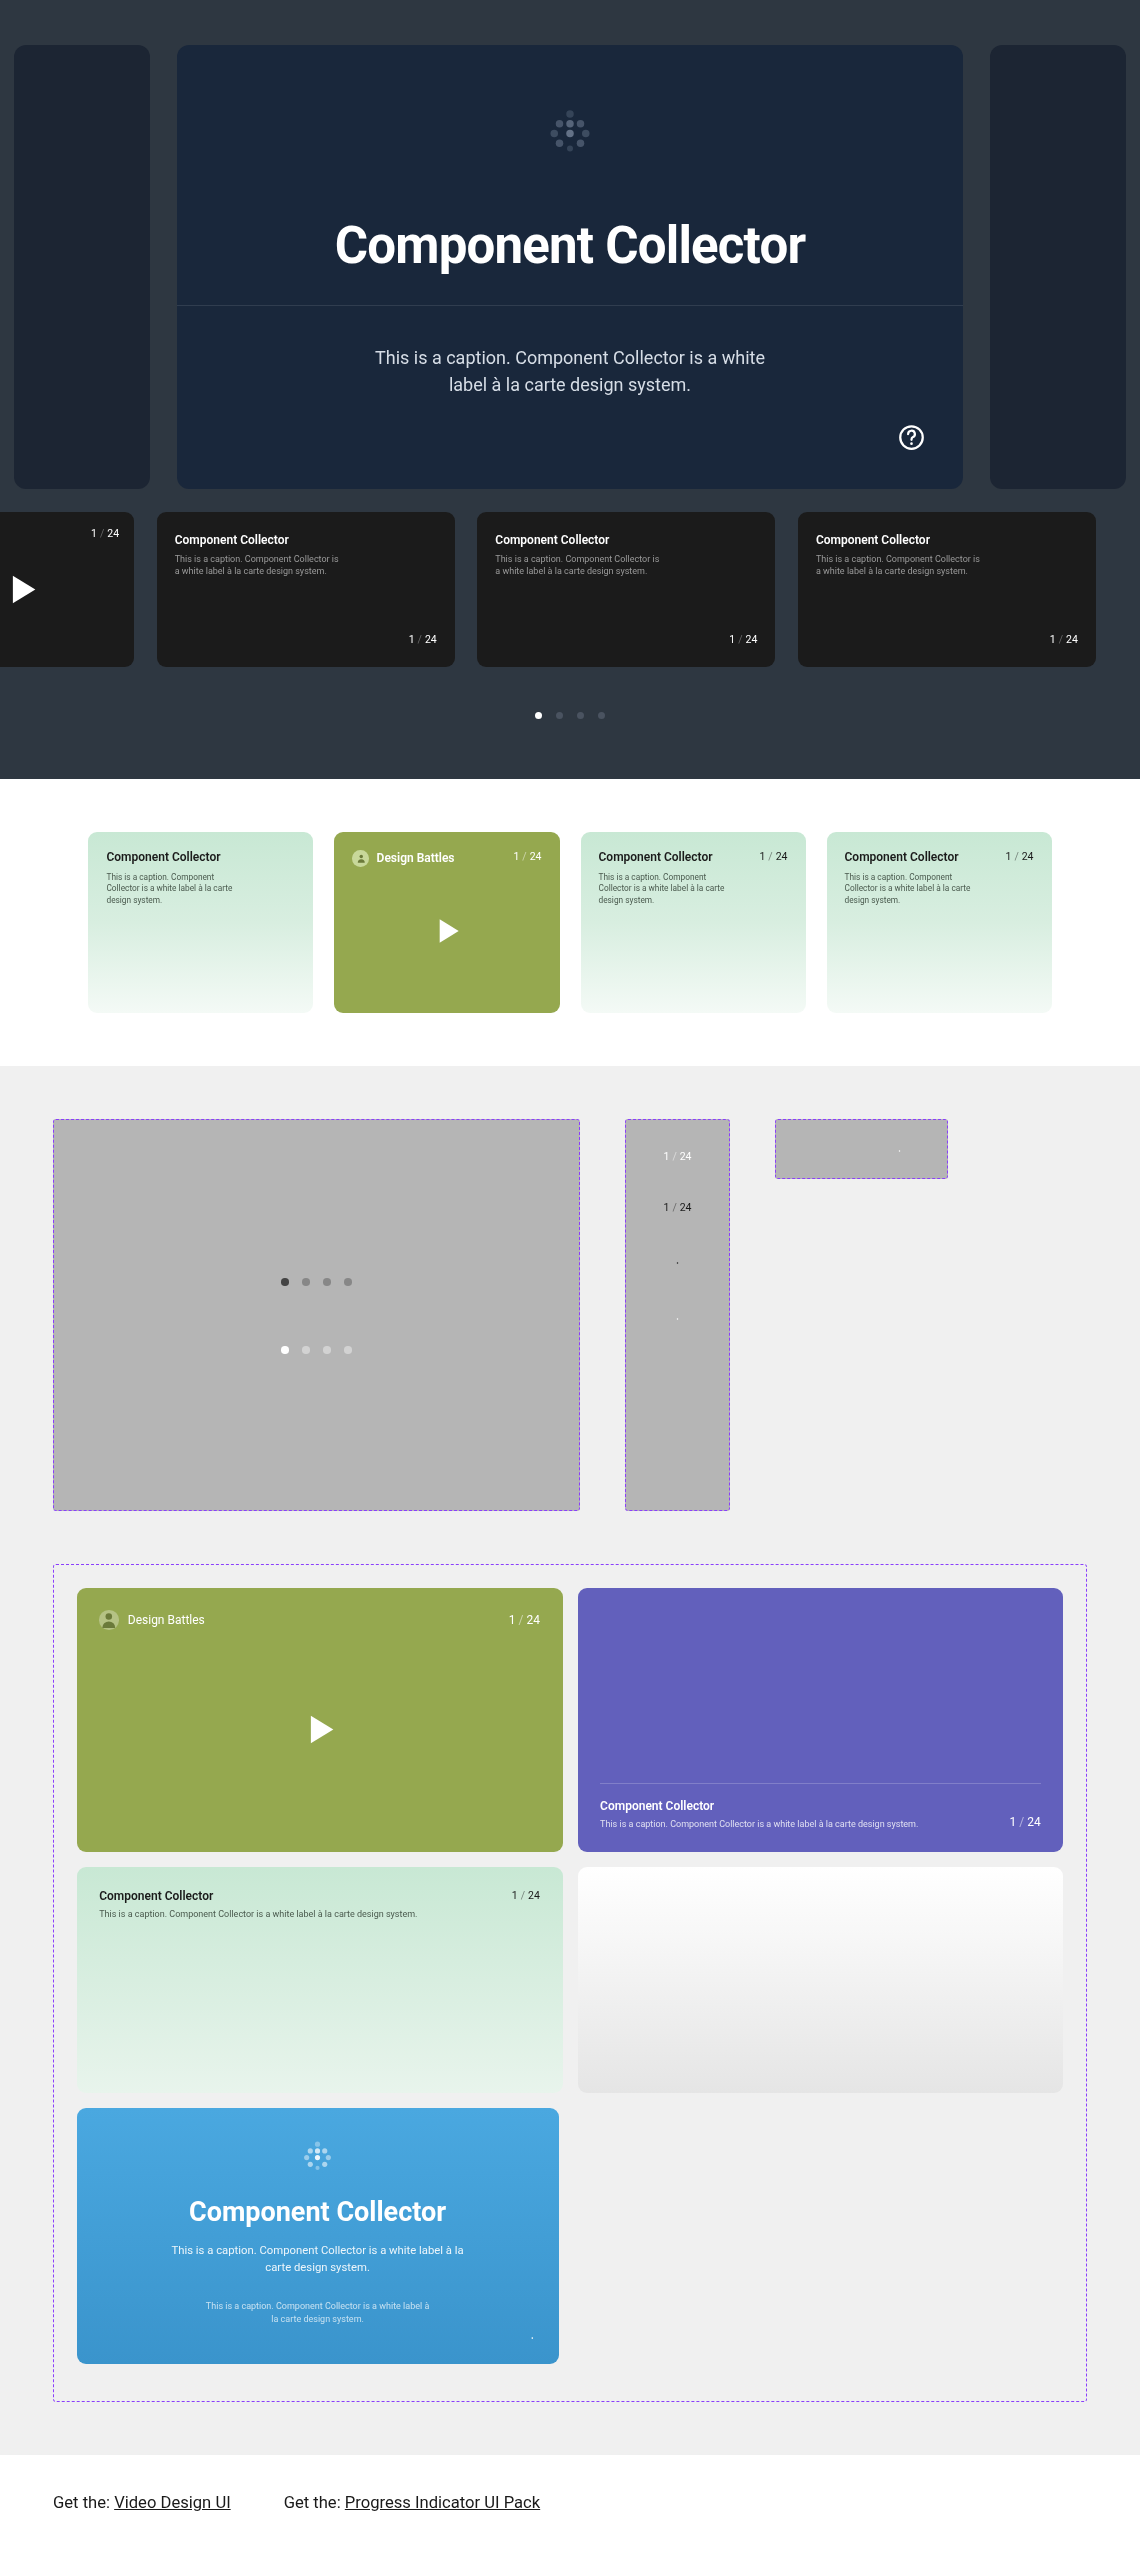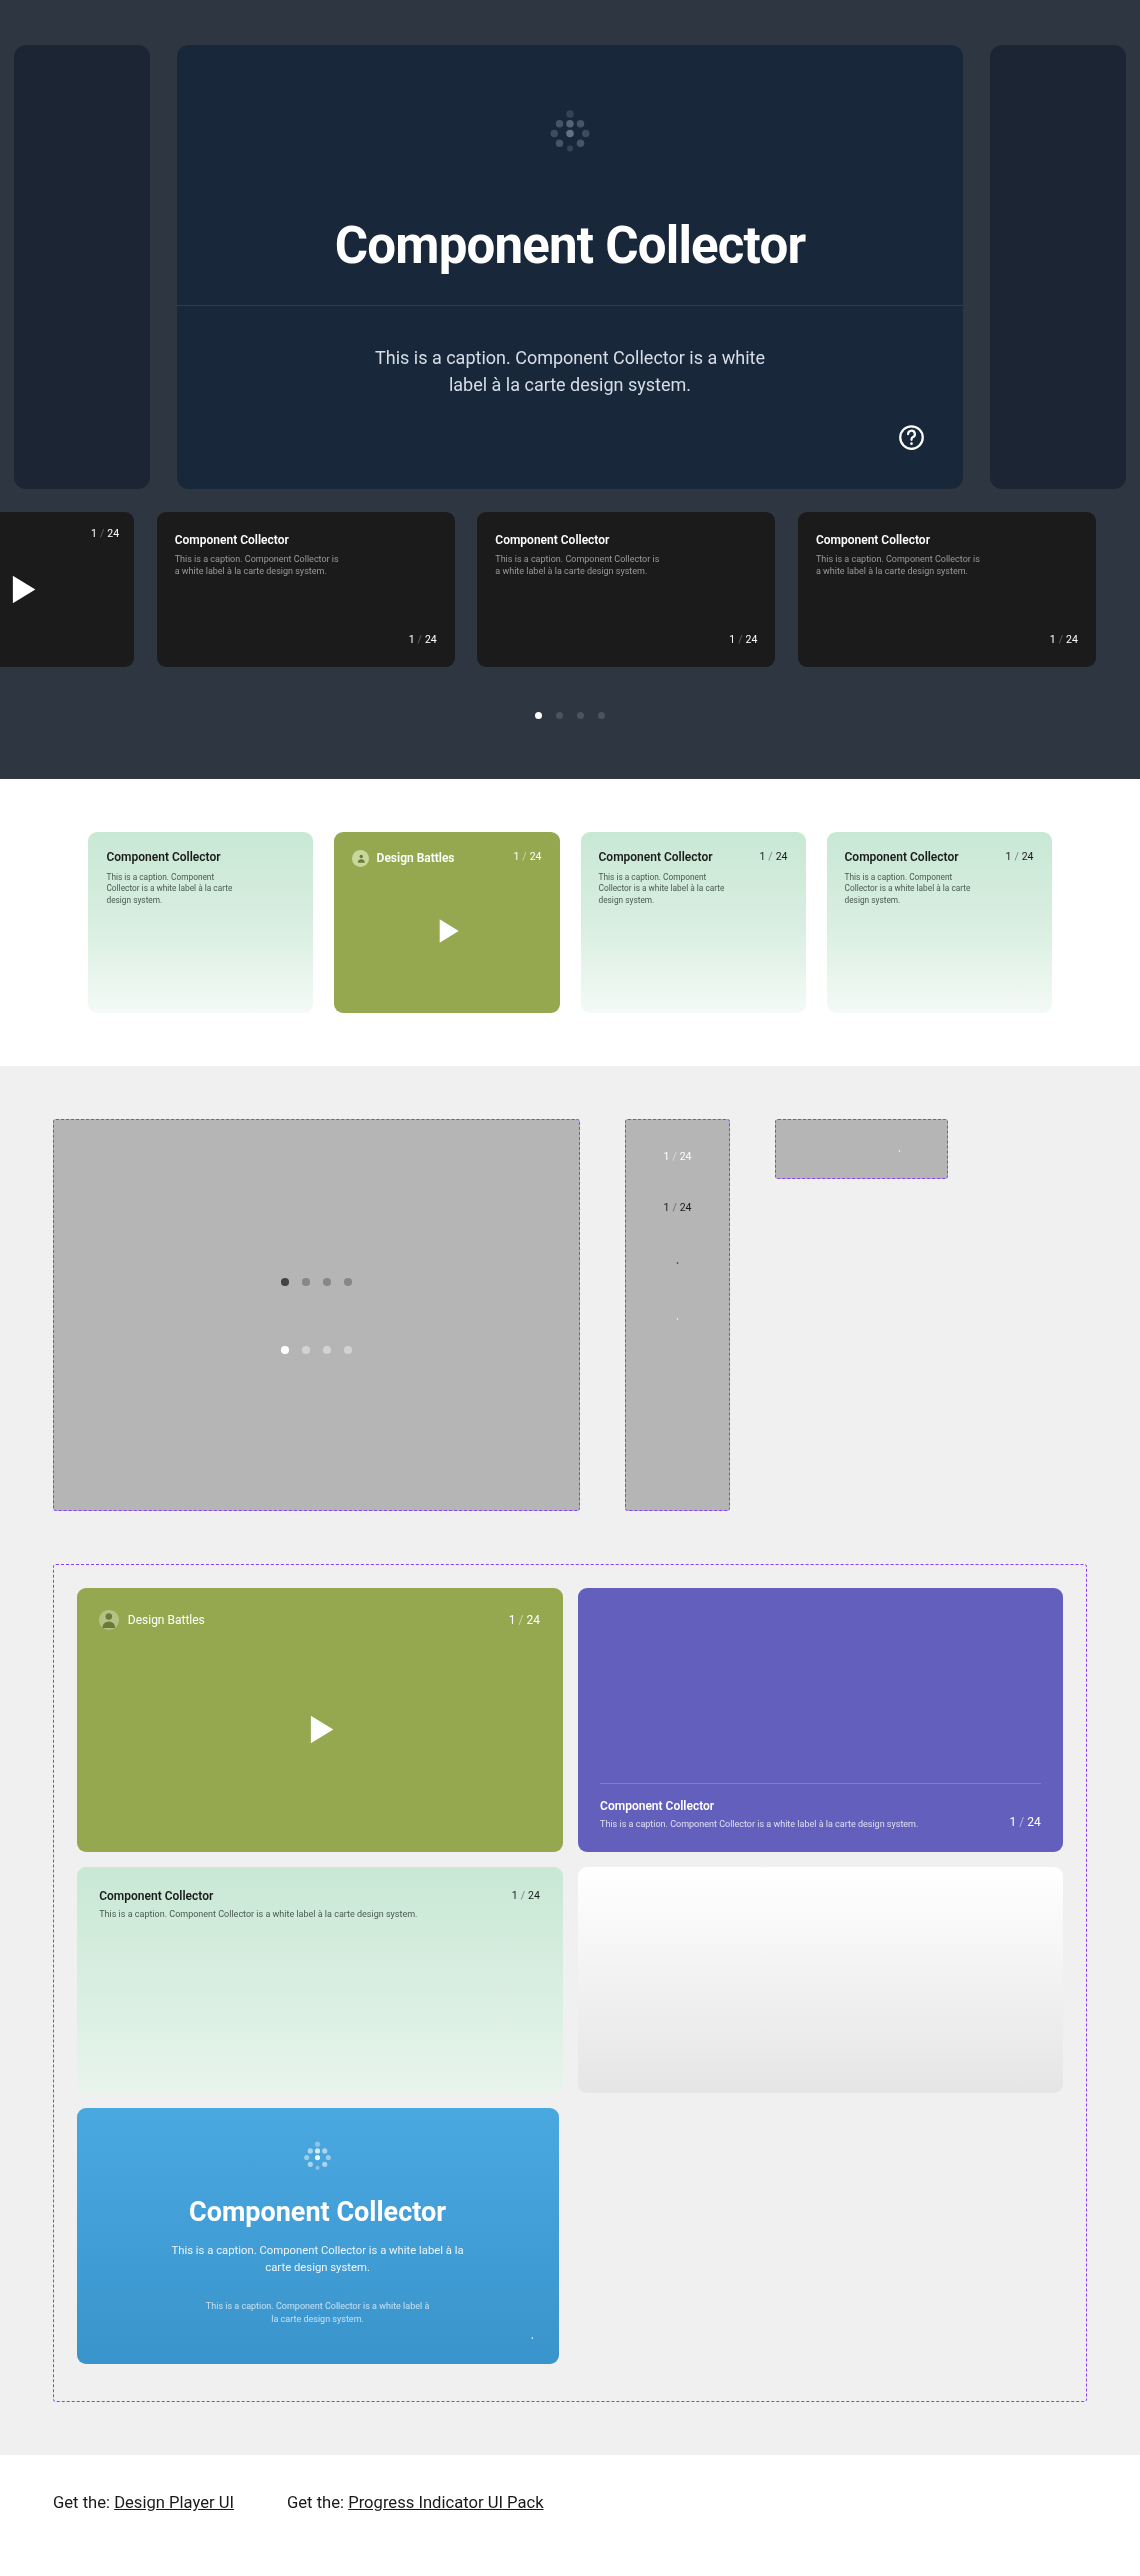--- a/index.html
+++ b/index.html
@@ -443,19 +443,19 @@
         <span class="blue-help stroke-white"><svg viewBox="0 0 24 24" width="16.6" height="16.6" fill="#fff">
               <use href="#help-circ"></use>
             </svg></span>
       </div>
     </div>
   </div>
 </section>
 
 <section class="footer-section">
   <div>
-    <span>Get the: </span><a href="#">Design Player UI</a>
+    <span>Get the: </span><a href="#">Video Design UI</a>
   </div>
   <div>
     <span>Get the: </span><a href="#">Progress Indicator UI Pack</a>
   </div>
 </section>
 
 
 </body></html>

